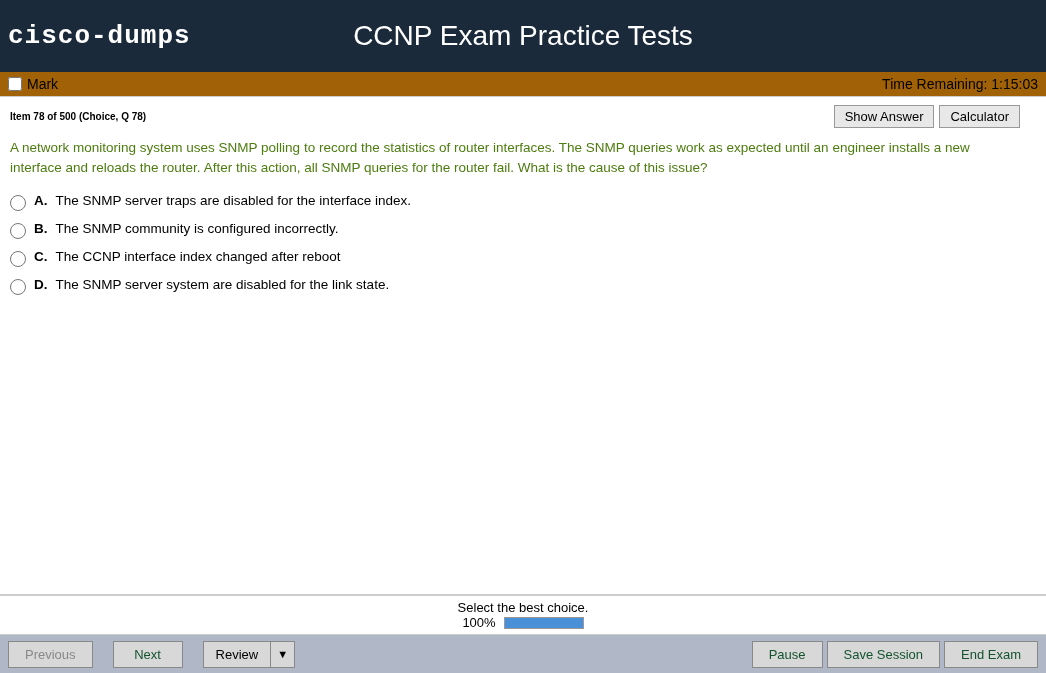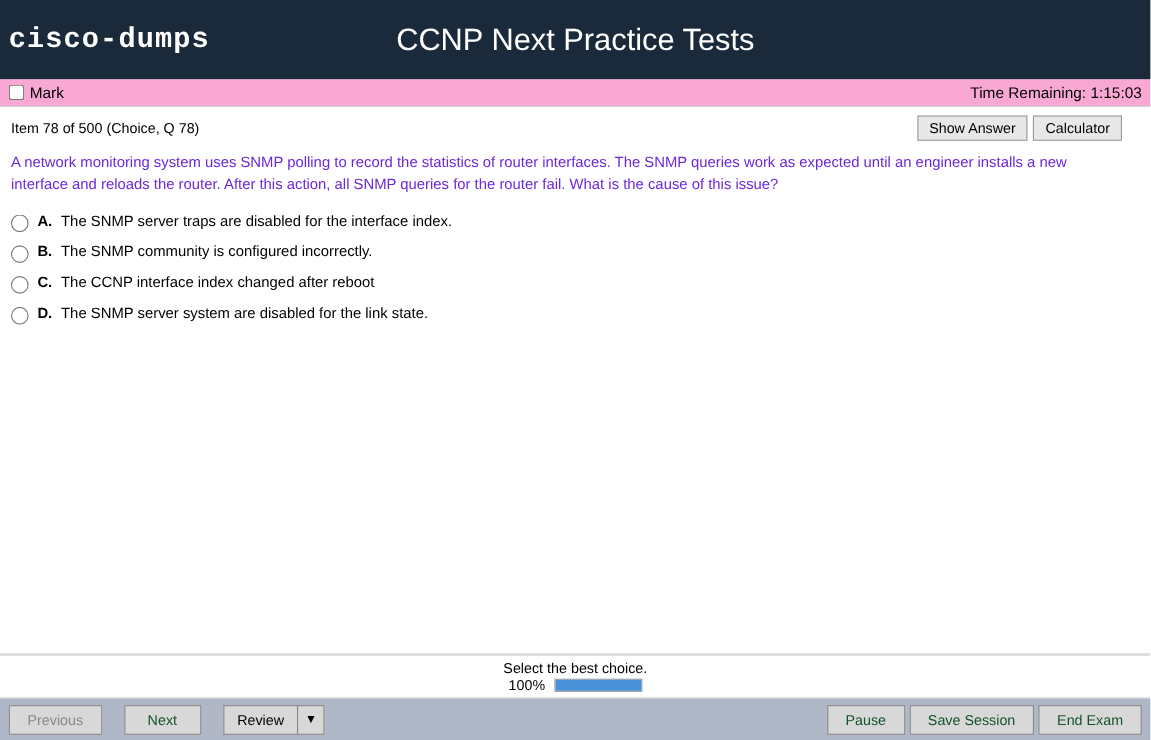--- a/index.html
+++ b/index.html
@@ -31,21 +31,21 @@
       color: white;
     }
 
     
     #topbar {
       display: flex;
       align-items: center;
       justify-content: space-between;
       padding: 4px 8px;
       border-bottom: 1px solid #ccc;
-      background: #f9a8d4;
+      background: #a16207;
     }
     #topbar .mark-area {
       display: flex;
       align-items: center;
       gap: 5px;
     }
     #topbar .mark-area input[type=checkbox] {
       width: 14px;
       height: 14px;
     }
@@ -67,43 +67,43 @@
     }
 
     
     #item-header {
       display: flex;
       align-items: center;
       justify-content: space-between;
       margin-bottom: 10px;
     }
     #item-header .item-info {
-      font-size: 13px;
-      font-weight: normal;
+      font-size: 10px;
+      font-weight: bold;
       color: #000;
     }
     #item-header .btn-group {
       display: flex;
       gap: 5px;
     }
     .btn-standard {
       padding: 3px 10px;
       border: 1px solid #999;
       background: #e8e8e8;
       cursor: pointer;
       font-size: 13px;
       color: #000;
     }
 
     
     #question-text {
       font-size: 13.5px;
       line-height: 1.5;
       margin-bottom: 14px;
-      color: #6d28d9;
+      color: #4d7c0f;
     }
 
     
     .option-row {
       display: flex;
       align-items: flex-start;
       margin-bottom: 10px;
       gap: 8px;
     }
     .option-row input[type=radio] {
@@ -216,21 +216,21 @@
     .question-content-wrapper {
       position: relative;
       padding-right: 16px;
     }
   </style>
 </head>
 <body>
 
 <div id="header">
   <span class="logo">cisco-dumps</span>
-  <span class="title">CCNP Next Practice Tests</span>
+  <span class="title">CCNP Exam Practice Tests</span>
 </div>
 
 <div id="topbar">
   <div class="mark-area">
     <input type="checkbox" style="">
     <span class="mark-label">Mark</span>
   </div>
   <div class="timer">
     <span>Time Remaining:</span>
     <span>1:15:03</span>

